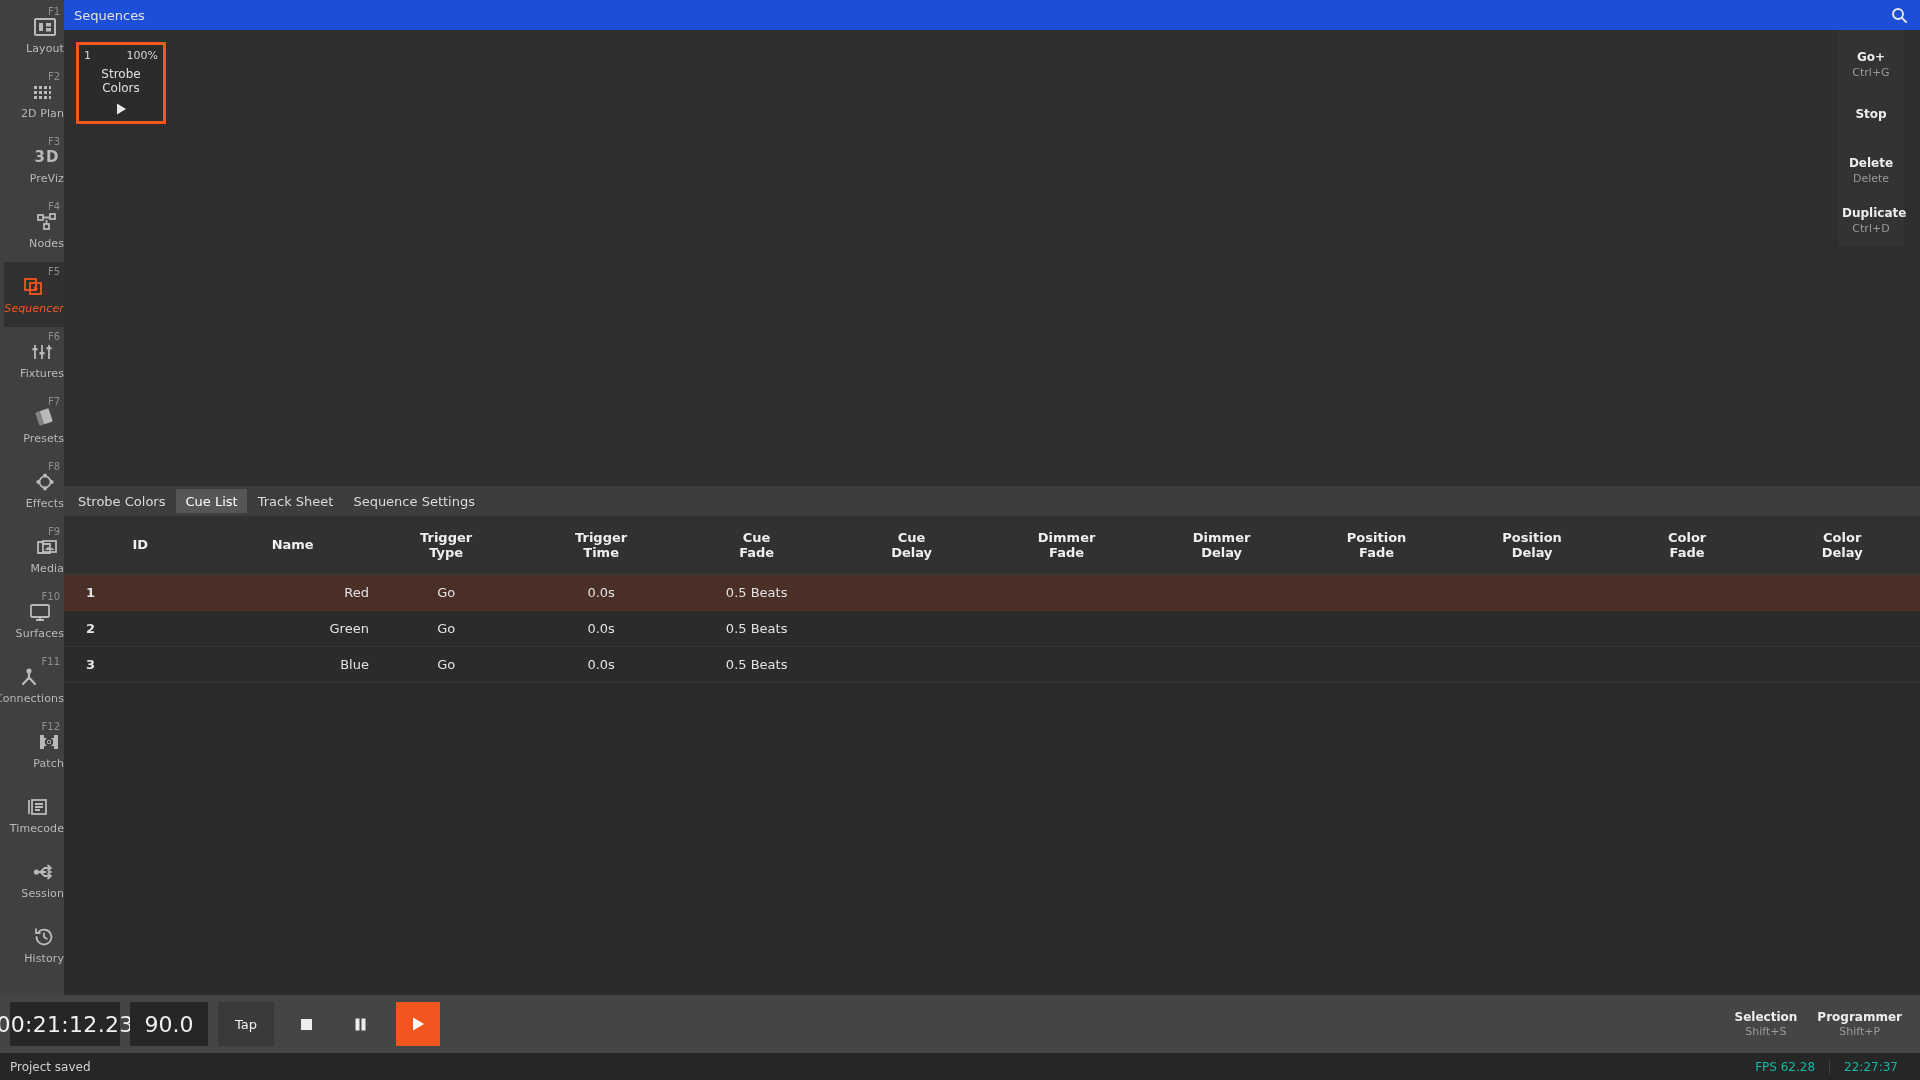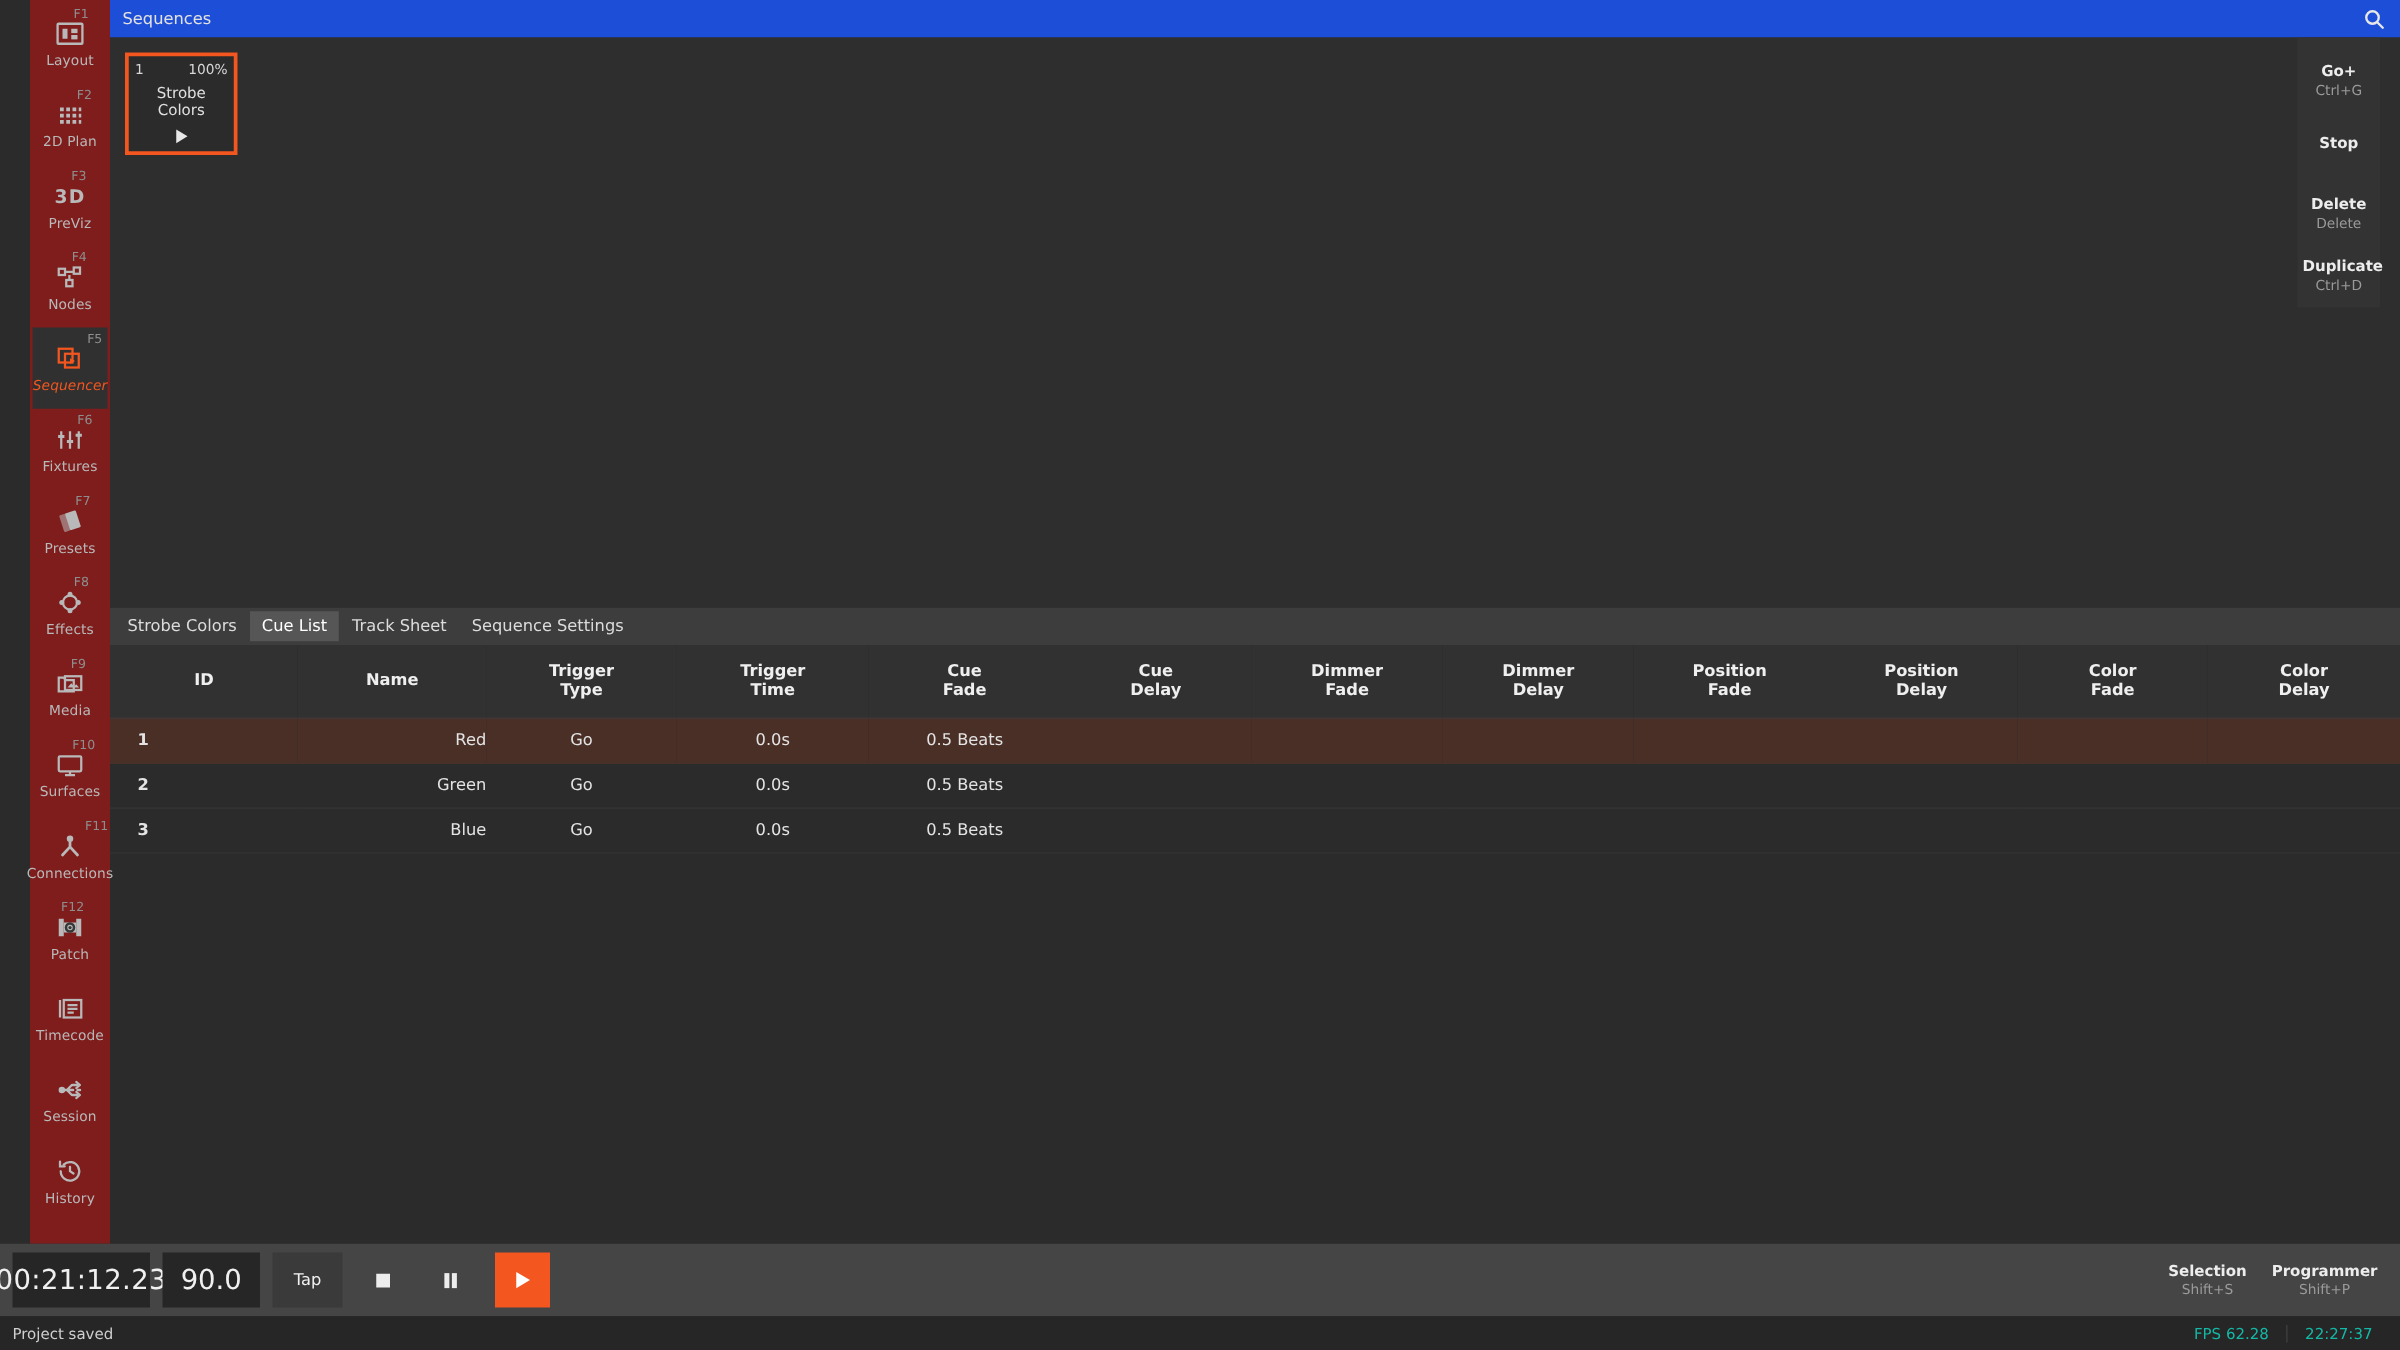--- a/index.html
+++ b/index.html
@@ -20,23 +20,23 @@
   .menubar .mi {
     font-size: 14px; color: #d9d9d9; padding: 4px 12px; line-height: 1;
     cursor: default;
   }
 
   
   .bodyrow { flex: 1 1 auto; display: flex; min-height: 0; }
 
   
   .rail {
-    width: 64px; flex: 0 0 64px; background: #7f1d1d;
-    display: flex; flex-direction: column; align-items: center;
-    padding-top: 2px; position: relative; margin-left: 24px;
+    width: 64px; flex: 0 0 64px; background: #404040;
+    display: flex; flex-direction: column; align-items: flex-end;
+    padding-top: 2px; position: relative;
   }
   .railitem {
     position: relative; height: 65px; display: flex; flex-direction: column;
     align-items: center; justify-content: center; gap: 3px;
     color: #b9b9b9; cursor: default;
   }
   .railitem .fkey {
     position: absolute; top: 4px; right: 4px; font-size: 10px; color: #8e8e8e;
   }
   .railitem .glyph { height: 24px; display: flex; align-items: center; justify-content: center; }

